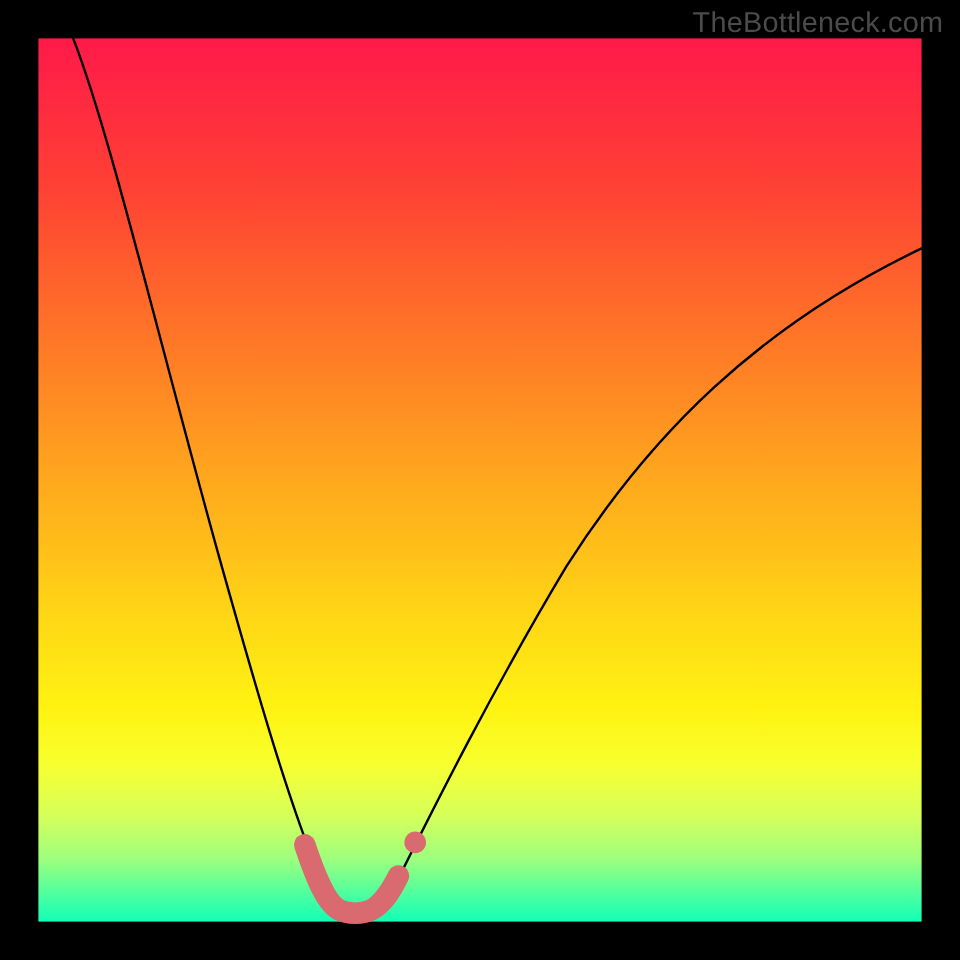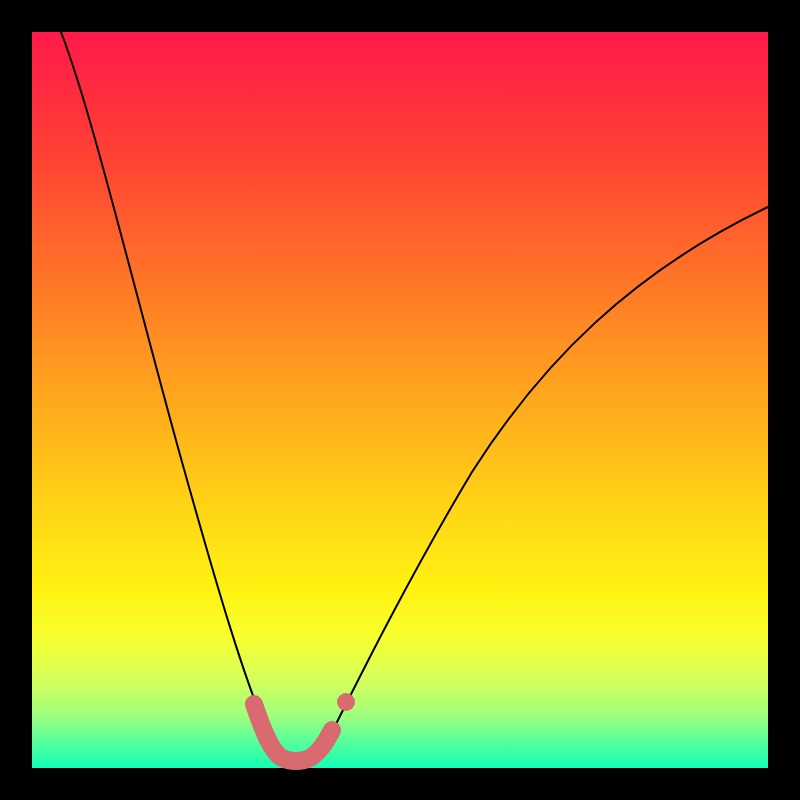--- a/index.html
+++ b/index.html
@@ -73,20 +73,21 @@
   }
   .marker-dot {
     fill: #d96a6f;
   }
 </style>
 </head>
 <body>
 
 <div class="frame">
 
+  <div class="watermark">TheBottleneck.com</div>
 
   <div class="plot">
 
     <svg class="curve-layer" viewBox="0 0 736 736" preserveAspectRatio="none">
 
       <path class="curve" d="M 29 0
                C 60 80, 100 250, 150 430
                C 185 555, 210 640, 235 700
                C 247 726, 255 733, 265 733
                C 278 733, 287 725, 300 700

